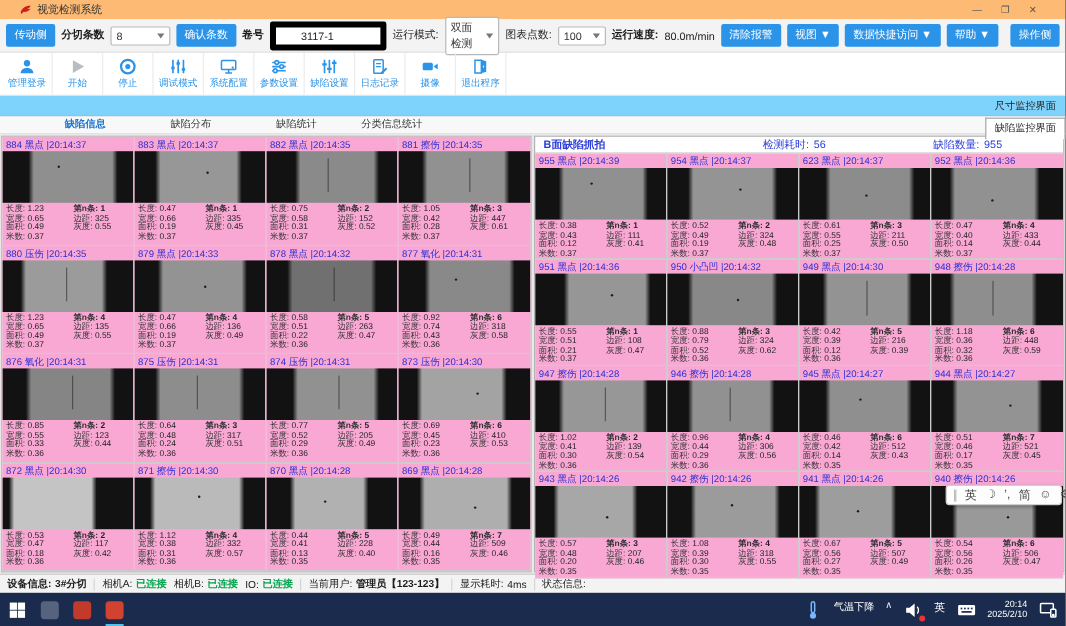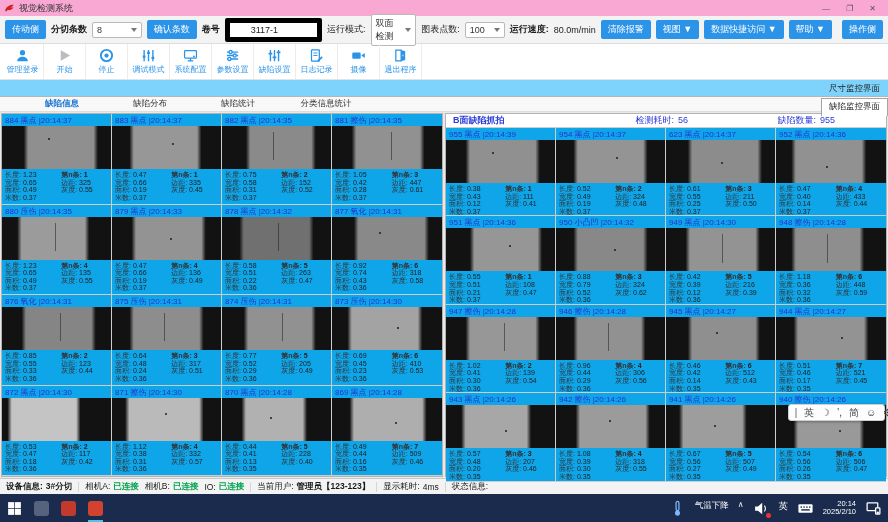--- a/index.html
+++ b/index.html
@@ -1,20 +1,20 @@
 <!DOCTYPE html>
 <html><head>
 <meta charset="utf-8">
 <style>
   html,body{margin:0;padding:0;background:#000;}
   *{box-sizing:border-box;}
   .app{width:888px;height:522px;position:relative;overflow:hidden;background:#f0f0f0;
        font-family:"Liberation Sans","DejaVu Sans",sans-serif;-webkit-font-smoothing:antialiased;}
   
-  .titlebar{height:16px;background:#f9a8d4;display:flex;align-items:center;gap:4px;padding:0 4px;font-size:9px;color:#333;}
+  .titlebar{height:16px;background:#fdba74;display:flex;align-items:center;gap:4px;padding:0 16px;font-size:9px;color:#333;}
   .titlebar .logo{width:11px;height:11px;display:inline-flex;}
   .wctrls{margin-left:auto;display:flex;gap:16px;color:#555;font-size:8px;padding-right:8px;align-items:center;}
   
   .toolbar{height:28px;background:#f3f3f3;border-bottom:1px solid #ddd;display:flex;align-items:center;gap:5px;padding:0 5px;font-size:9px;color:#333;}
   .btn{background:#2b93e8;color:#fff;border-radius:2px;padding:3px 7px;font-size:9px;white-space:nowrap;}
   .lbl{font-weight:bold;color:#1a1a1a;white-space:nowrap;}
   .plain{white-space:nowrap;color:#222;}
   .sel{background:#fff;border:1px solid #b9b9b9;border-radius:2px;padding:2px 4px;display:flex;align-items:center;gap:8px;min-width:40px;}
   .sel .caret{width:0;height:0;border-left:3px solid transparent;border-right:3px solid transparent;border-top:4px solid #777;margin-left:auto;}
   .inp{background:#fff;border:5px solid #000000;border-radius:2px;padding:2px 21px;width:118px;color:#222;}
@@ -22,32 +22,32 @@
   
   .iconbar{height:36px;background:#fff;border-bottom:1px solid #e3e3e3;display:flex;align-items:stretch;padding:0 2px;}
   .tool{width:42px;display:flex;flex-direction:column;align-items:center;justify-content:center;gap:1px;border-right:1px solid #ececec;}
   .tool svg{width:15px;height:15px;}
   .tool .tl{font-size:8px;color:#2b93e8;white-space:nowrap;}
   
   .tabs1{height:17px;background:#7dd3fc;display:flex;align-items:flex-end;padding-left:2px;border-bottom:1px solid #b5b5b5;font-size:8.5px;flex-direction:column;}
   .tab{padding:2px 7px 2px 7px;color:#222;border:1px solid transparent;border-bottom:none;}
   .tab.active{background:#fff;border-color:#a5a5a5;position:relative;top:1px;padding-bottom:3px;}
   .tabs2{height:15px;background:#f8f8f8;display:flex;align-items:center;font-size:8.5px;border-bottom:1px solid #ddd;}
-  .stab{width:88px;text-align:center;color:#333;padding-left:36px;}
+  .stab{width:88px;text-align:right;color:#333;padding-left:36px;}
   .stab.active{color:#1673d2;font-weight:bold;}
   
   .main{height:366px;display:flex;gap:2px;padding:1px 1px;background:#e8e8e8;}
   .panel{flex:1;min-width:0;background:#fff;border:1px solid #b3b3b3;display:flex;flex-direction:column;}
   .phead{height:17px;display:flex;align-items:center;font-size:9px;color:#2a3bd8;border-bottom:1px solid #ccc;padding:0 7px;}
   .phead .pt{font-weight:bold;flex:1.35;}
   .phead .pe{flex:1.05;}
   .phead .pc{flex:0.75;}
   .phead .v{margin-left:4px;}
   .grid{flex:1;display:grid;grid-template-columns:repeat(4,1fr);grid-auto-rows:1fr;}
-  .cell{border-right:1px solid #ccc;border-bottom:1px solid #ccc;display:flex;flex-direction:column;overflow:hidden;background:#0ea5e9;}
+  .cell{border-right:1px solid #ccc;border-bottom:1px solid #ccc;display:flex;flex-direction:column;overflow:hidden;background:#f9a8d4;}
   .cell:nth-child(4n){border-right:none;}
   .ctitle{height:12px;font-size:8px;color:#2a2fd4;padding:1px 0 0 3px;white-space:nowrap;}
   .cimg{height:43px;position:relative;background:#999;}
   .dot{position:absolute;width:2px;height:2px;background:#1d1d1d;border-radius:50%;}
   .vl{position:absolute;width:1px;top:14%;height:66%;background:rgba(35,35,35,.55);}
   .cmeta{flex:1;display:flex;font-size:7px;color:#222;line-height:7.6px;padding:2px 2px 0 3px;}
   .mcl{width:54%;}
   .mcr{width:46%;}
   .mline{white-space:nowrap;}
   .mcr .mline:first-child{font-weight:bold;}

